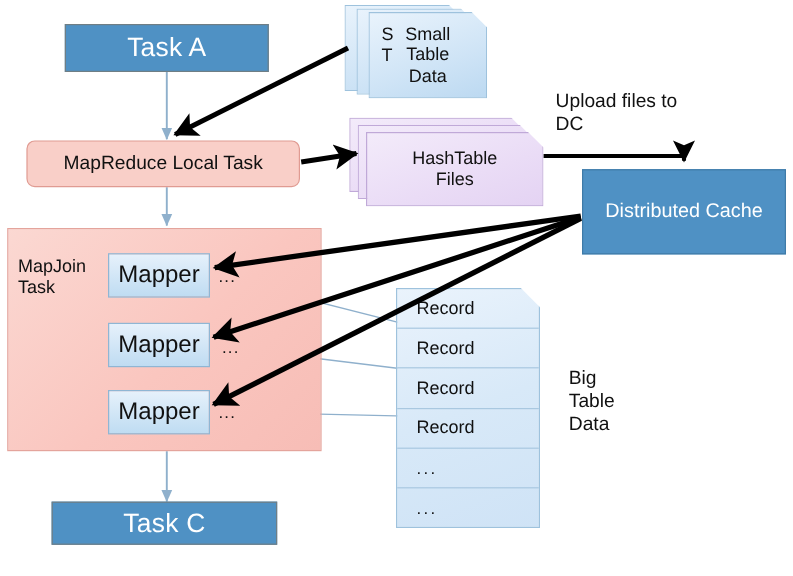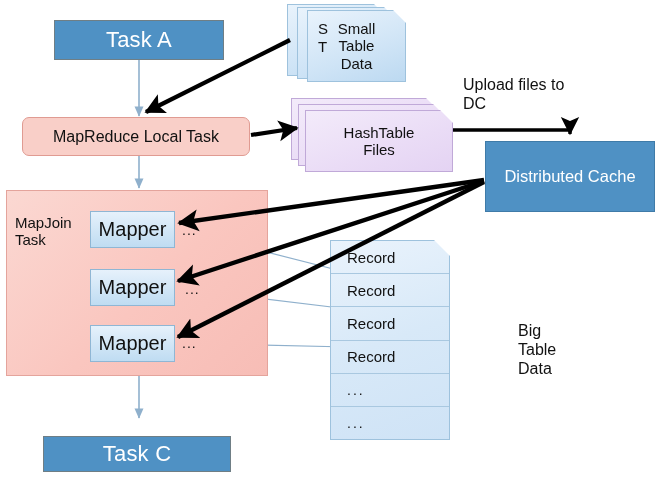--- a/index.html
+++ b/index.html
@@ -205,21 +205,21 @@
   <div class="node mapper-box" style="left:90px; top:269px; width:85px; height:37px;">
     <span>Mapper</span>
   </div>
   <span class="ellipsis-lbl" style="left:185px; top:281px;">...</span>
 
   <div class="node mapper-box" style="left:90px; top:325px; width:85px; height:37px;">
     <span>Mapper</span>
   </div>
   <span class="ellipsis-lbl" style="left:182px; top:335px;">...</span>
 
-  <div class="node task-box" style="left:43px; top:418px; width:188px; height:36px;margin-top:18px;">
+  <div class="node task-box" style="left:43px; top:418px; width:188px; height:36px;">
     <span>Task C</span>
   </div>
 
   <div class="doc doc-blue doc-edge" style="left:287px; top:4px; width:100px; height:72px;"></div>
   <div class="doc doc-blue doc-edge" style="left:297px; top:7px; width:100px; height:72px;"></div>
   <div class="doc doc-blue" style="left:307px; top:10px; width:99px; height:72px; white-space:pre-line;">
     <span>Small
 Table
 Data</span>
   </div>
@@ -242,21 +242,21 @@
 
   <div class="bigdoc" style="left:330px; top:240px; width:120px; height:200px;">
     <div class="rec-row">Record</div>
     <div class="rec-row">Record</div>
     <div class="rec-row">Record</div>
     <div class="rec-row">Record</div>
     <div class="rec-row dots">...</div>
     <div class="rec-row dots">...</div>
   </div>
 
-  <span class="plain-lbl" style="left:474px; top:322px;margin-left:44px;">Big
+  <span class="plain-lbl" style="left:474px; top:307px;">Big
 Table
 Data</span>
 
   <svg class="layer above" viewBox="0 0 661 480" xmlns="http://www.w3.org/2000/svg">
     <defs>
       <marker id="thickArrow" markerWidth="5.4" markerHeight="5.4" refX="4.4" refY="2.7" orient="auto" markerUnits="strokeWidth">
         <path d="M0,0.2 L4.8,2.7 L0,5.2 L1.1,2.7 z" fill="#000000"></path>
       </marker>
       <marker id="thickArrowSm" markerWidth="6" markerHeight="6" refX="5" refY="3" orient="auto" markerUnits="strokeWidth">
         <path d="M0,0.3 L5.4,3 L0,5.7 L1.2,3 z" fill="#000000"></path>

